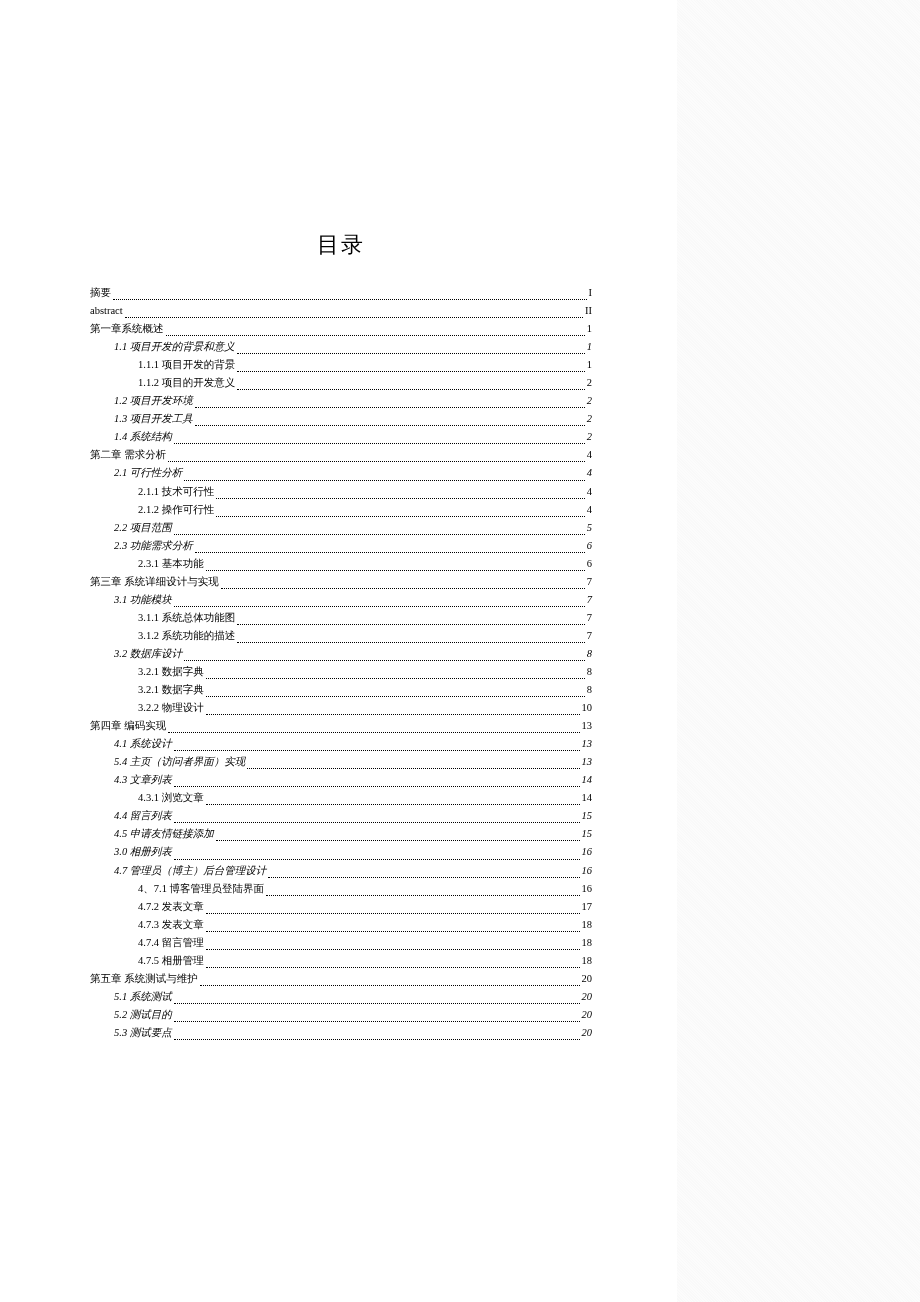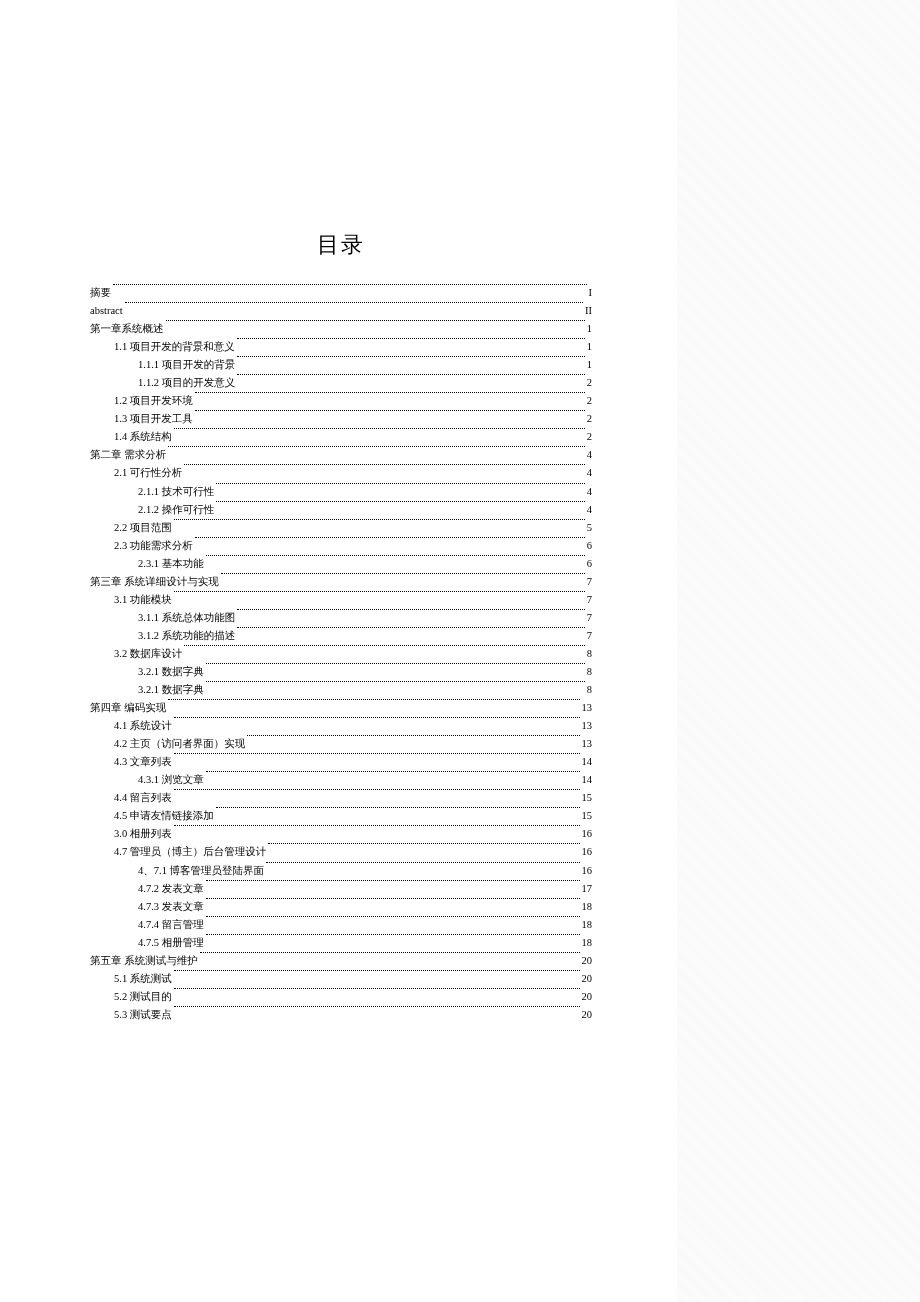--- a/index.html
+++ b/index.html
@@ -46,28 +46,29 @@
       letter-spacing: 2px;
       font-family: "SimSun", "宋体", serif;
     }
     .toc {
       font-size: 10.5px;
       line-height: 1.72;
       color: #000;
     }
     .toc-entry {
       display: flex;
-      align-items: flex-start;
+      align-items: flex-end;
       white-space: nowrap;
     }
     .toc-entry.level-0 {
       padding-left: 0;
     }
     .toc-entry.level-1 {
       padding-left: 24px;
+      font-style: italic;
     }
     .toc-entry.level-2 {
       padding-left: 48px;
     }
     .toc-label {
       flex-shrink: 0;
     }
     .toc-dots {
       flex: 1;
       border-bottom: 1.2px dotted #000;
@@ -193,32 +194,37 @@
         <div class="toc-entry level-2">
           <span class="toc-label">3.2.1 数据字典</span>
           <span class="toc-dots"></span>
           <span class="toc-page">8</span>
         </div>
         <div class="toc-entry level-2">
           <span class="toc-label">3.2.1 数据字典</span>
           <span class="toc-dots"></span>
           <span class="toc-page">8</span>
         </div>
+        <div class="toc-entry level-2">
+          <span class="toc-label">3.2.2 物理设计</span>
+          <span class="toc-dots"></span>
+          <span class="toc-page">10</span>
+        </div>
         <div class="toc-entry level-0">
           <span class="toc-label">第四章  编码实现</span>
           <span class="toc-dots"></span>
           <span class="toc-page">13</span>
         </div>
         <div class="toc-entry level-1">
           <span class="toc-label">4.1 系统设计</span>
           <span class="toc-dots"></span>
           <span class="toc-page">13</span>
         </div>
         <div class="toc-entry level-1">
-          <span class="toc-label">4.2 主页（访问者界面）实现</span>
+          <span class="toc-label">5.4 主页（访问者界面）实现</span>
           <span class="toc-dots"></span>
           <span class="toc-page">13</span>
         </div>
         <div class="toc-entry level-1">
           <span class="toc-label">4.3 文章列表</span>
           <span class="toc-dots"></span>
           <span class="toc-page">14</span>
         </div>
         <div class="toc-entry level-2">
           <span class="toc-label">4.3.1 浏览文章</span>

